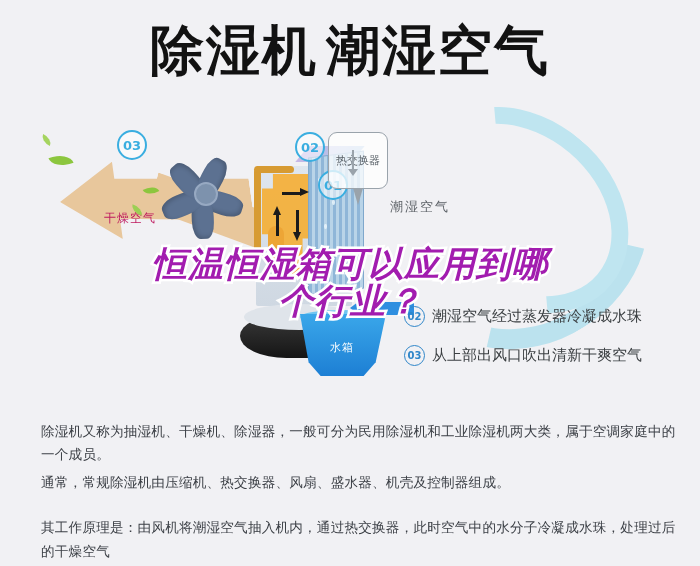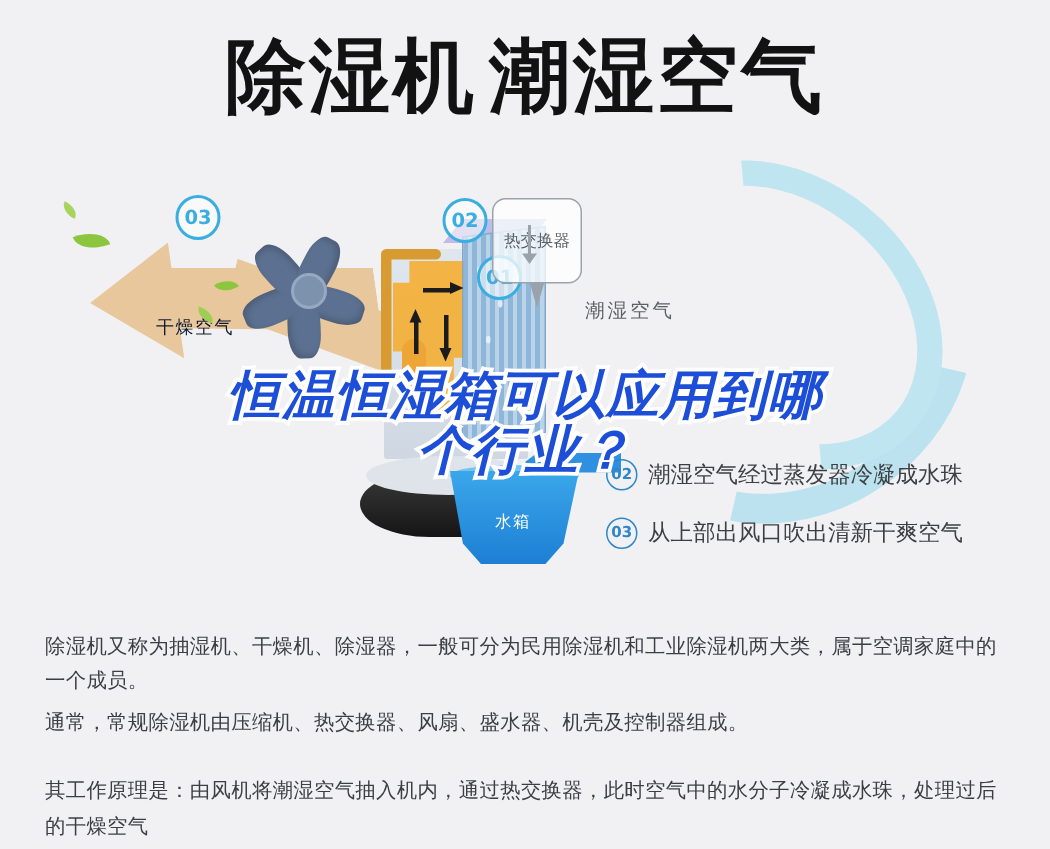--- a/index.html
+++ b/index.html
@@ -46,21 +46,21 @@
     background:#e8c79c;
     clip-path:polygon(0% 42%, 30% 0%, 30% 22%, 100% 46%, 100% 100%, 30% 74%, 30% 100%);
     transform:rotate(-8deg);
   }
   .tanarrow2{
     position:absolute;left:150px;top:70px;width:135px;height:52px;
     background:#e8c79c;transform:rotate(14deg);
     clip-path:polygon(0 0,100% 28%,100% 100%,0 72%);
   }
   .dryair-lbl{
-    position:absolute;left:104px;top:92px;font-size:12px;color:#0f172a;
+    position:absolute;left:104px;top:92px;font-size:12px;color:#be185d;
     letter-spacing:1px;white-space:nowrap;
   }
 
   
   .leaf{position:absolute;background:#8dc63f;border-radius:0 100% 0 100%;}
   .leaf.l1{left:50px;top:36px;width:22px;height:13px;transform:rotate(-20deg);background:#8cc63e;}
   .leaf.l2{left:41px;top:18px;width:11px;height:8px;transform:rotate(24deg);background:#a5d45f;}
   .leaf.l3{left:144px;top:68px;width:14px;height:9px;transform:rotate(-30deg);background:#8cc63e;}
   .leaf.l4{left:131px;top:88px;width:12px;height:8px;transform:rotate(18deg);background:#9ccf54;}
 
@@ -153,40 +153,40 @@
   }
 
   .humid-lbl{
     position:absolute;left:390px;top:80px;font-size:13px;color:#5c6166;letter-spacing:2px;white-space:nowrap;
   }
 
   
   .overlay{
     position:absolute;left:0;top:246px;width:700px;text-align:center;
     font-size:35px;font-weight:700;font-style:italic;
-    color:#1d4ed8;line-height:1.06;letter-spacing:1px;
+    color:#a21caf;line-height:1.06;letter-spacing:1px;
     -webkit-text-stroke:5px #ffffff;
     paint-order:stroke fill;
     text-shadow:0 0 0 #fff;
     z-index:30;
   }
   .overlay .ln{display:block;}
 
   
   .cap{position:absolute;display:flex;align-items:center;gap:7px;font-size:15px;color:#3c4043;white-space:nowrap;}
   .cap .n{
     width:19px;height:19px;border-radius:50%;border:1.6px solid #2f86c9;color:#2f86c9;
     font-size:10px;font-weight:700;display:flex;align-items:center;justify-content:center;flex:none;
   }
   .cap.c02{left:404px;top:306px;}
   .cap.c03{left:404px;top:345px;}
 
   
   .body{position:absolute;left:29px;top:420px;width:648px;}
-  .body p{margin:0 0 4px 1px;font-size:13.6px;line-height:1.72;color:#3b3f45;letter-spacing:.2px;}
+  .body p{margin:0 0 4px 12px;font-size:13.6px;line-height:1.72;color:#3b3f45;letter-spacing:.2px;}
   .body p.gap{margin-top:22px;}
 </style>
 </head>
 <body>
 
 <div id="page">
 
   <div class="title">
     <span class="t1">除湿机</span><span class="t2">潮湿空气</span>
   </div>

